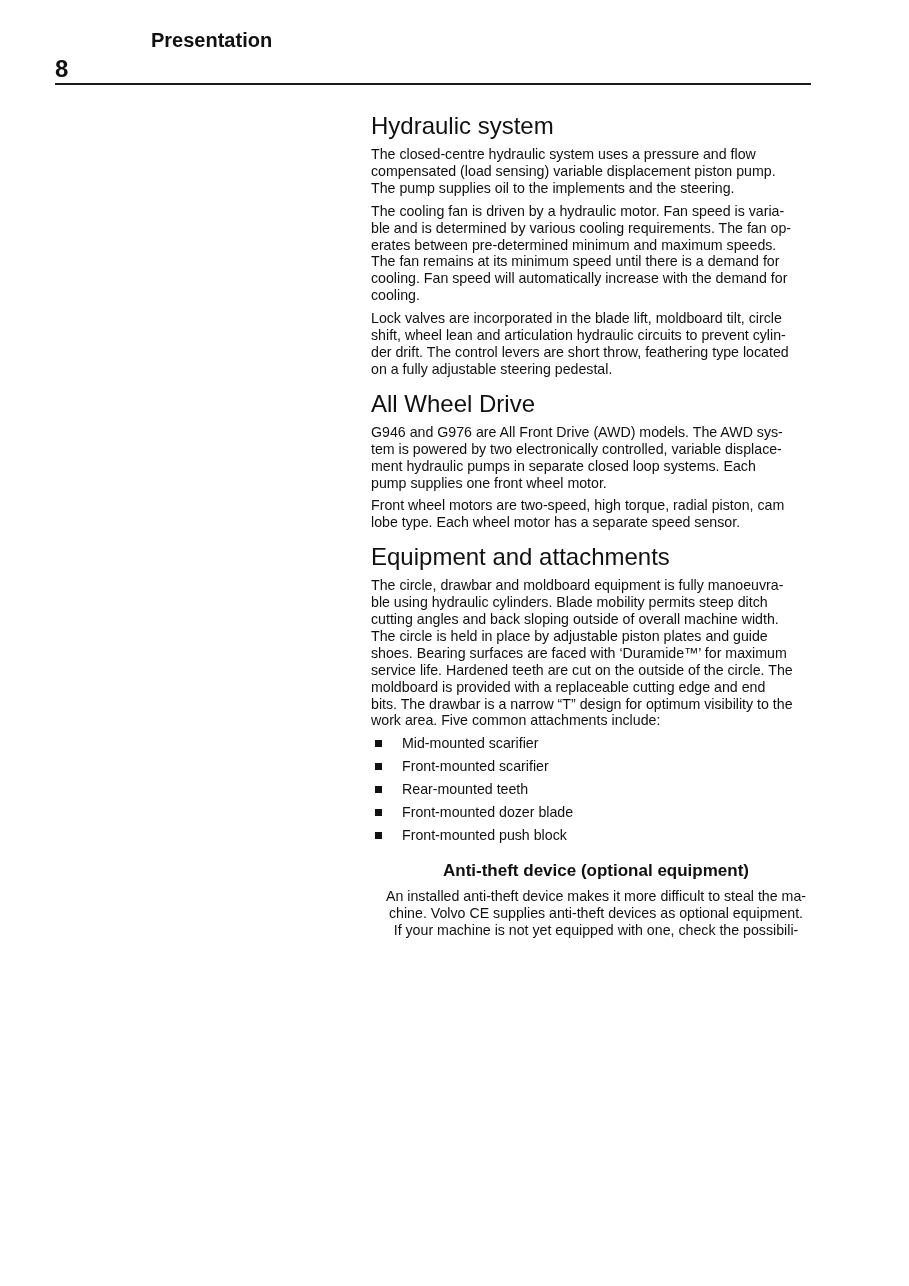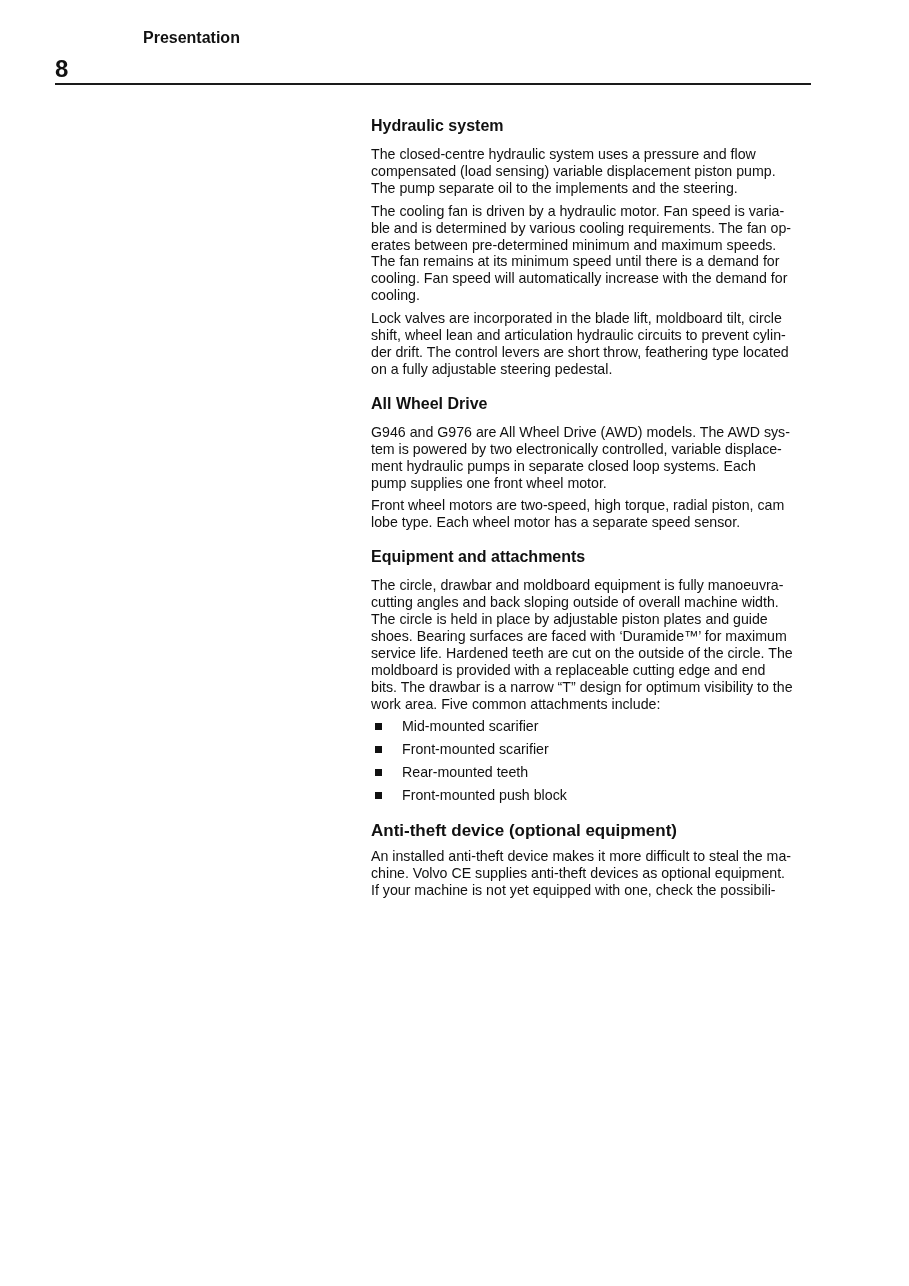--- a/index.html
+++ b/index.html
@@ -1,21 +1,21 @@
 <!DOCTYPE html>
 <html><head>
 <meta charset="utf-8">
 <style>
   html, body { margin: 0; padding: 0; background: #ffffff; }
   body { width: 909px; height: 1286px; position: relative; overflow: hidden; font-family: "Liberation Sans", sans-serif; color: #111; }
-  .running-head { position: absolute; left: 143px; top: 29px; font-size: 16px; font-weight: bold; }
+  .running-head { position: absolute; left: 151px; top: 29px; font-size: 20px; font-weight: bold; }
   .page-num { position: absolute; left: 55px; top: 55px; font-size: 24px; font-weight: bold; }
   .rule { position: absolute; left: 55px; top: 83px; width: 756px; height: 2px; background: #1a1a1a; }
   .col { position: absolute; left: 371px; top: 114px; width: 450px; }
-  h2 { font-size: 16px; font-weight: bold; margin: 0 0 8px 0; line-height: 24px; }
+  h2 { font-size: 24px; font-weight: normal; margin: 0 0 8px 0; line-height: 24px; }
   h3 { font-size: 17px; font-weight: bold; margin: 0 0 6px 0; line-height: 22px; }
   p { font-size: 14.2px; line-height: 16.9px; margin: 4px 0 6px 0; }
   p span { display: block; white-space: nowrap; }
   .sec { margin-bottom: 14px; }
   ul { list-style: none; margin: 0; padding: 0; }
   li { font-size: 14.2px; line-height: 16.9px; margin: 0 0 6px 0; display: flex; align-items: center; }
   .bullet { display: inline-block; width: 7px; height: 7px; background: #111; margin-right: 20px; margin-left: 4px; }
 </style>
 </head>
 <body>
@@ -24,56 +24,57 @@
 <div class="page-num">8</div>
 <div class="rule"></div>
 
 <div class="col">
 
   <div class="sec">
     <h2>Hydraulic system</h2>
     <p>
       <span>The closed-centre hydraulic system uses a pressure and flow</span>
       <span>compensated (load sensing) variable displacement piston pump.</span>
-      <span>The pump separate oil to the implements and the steering.</span>
+      <span>The pump supplies oil to the implements and the steering.</span>
     </p>
     <p>
       <span>The cooling fan is driven by a hydraulic motor. Fan speed is varia-</span>
       <span>ble and is determined by various cooling requirements. The fan op-</span>
       <span>erates between pre-determined minimum and maximum speeds.</span>
       <span>The fan remains at its minimum speed until there is a demand for</span>
       <span>cooling. Fan speed will automatically increase with the demand for</span>
       <span>cooling.</span>
     </p>
     <p>
       <span>Lock valves are incorporated in the blade lift, moldboard tilt, circle</span>
       <span>shift, wheel lean and articulation hydraulic circuits to prevent cylin-</span>
       <span>der drift. The control levers are short throw, feathering type located</span>
       <span>on a fully adjustable steering pedestal.</span>
     </p>
   </div>
 
   <div class="sec">
     <h2>All Wheel Drive</h2>
     <p>
-      <span>G946 and G976 are All Wheel Drive (AWD) models. The AWD sys-</span>
+      <span>G946 and G976 are All Front Drive (AWD) models. The AWD sys-</span>
       <span>tem is powered by two electronically controlled, variable displace-</span>
       <span>ment hydraulic pumps in separate closed loop systems. Each</span>
       <span>pump supplies one front wheel motor.</span>
     </p>
     <p>
       <span>Front wheel motors are two-speed, high torque, radial piston, cam</span>
       <span>lobe type. Each wheel motor has a separate speed sensor.</span>
     </p>
   </div>
 
   <div class="sec">
     <h2>Equipment and attachments</h2>
     <p>
       <span>The circle, drawbar and moldboard equipment is fully manoeuvra-</span>
+      <span>ble using hydraulic cylinders. Blade mobility permits steep ditch</span>
       <span>cutting angles and back sloping outside of overall machine width.</span>
       <span>The circle is held in place by adjustable piston plates and guide</span>
       <span>shoes. Bearing surfaces are faced with ‘Duramide™’ for maximum</span>
       <span>service life. Hardened teeth are cut on the outside of the circle. The</span>
       <span>moldboard is provided with a replaceable cutting edge and end</span>
       <span>bits. The drawbar is a narrow “T” design for optimum visibility to the</span>
       <span>work area. Five common attachments include:</span>
     </p>
     <ul>
       <li>
@@ -83,26 +84,30 @@
       <li>
           <span class="bullet"></span>
           <span>Front-mounted scarifier</span>
         </li>
       <li>
           <span class="bullet"></span>
           <span>Rear-mounted teeth</span>
         </li>
       <li>
           <span class="bullet"></span>
+          <span>Front-mounted dozer blade</span>
+        </li>
+      <li>
+          <span class="bullet"></span>
           <span>Front-mounted push block</span>
         </li>
     </ul>
   </div>
 
-  <div class="sec" style="margin-top:16px;">
+  <div class="sec" style="margin-top:16px;text-align:center;">
     <h3>Anti-theft device (optional equipment)</h3>
     <p>
       <span>An installed anti-theft device makes it more difficult to steal the ma-</span>
       <span>chine. Volvo CE supplies anti-theft devices as optional equipment.</span>
       <span>If your machine is not yet equipped with one, check the possibili-</span>
     </p>
   </div>
 
 </div>
 

